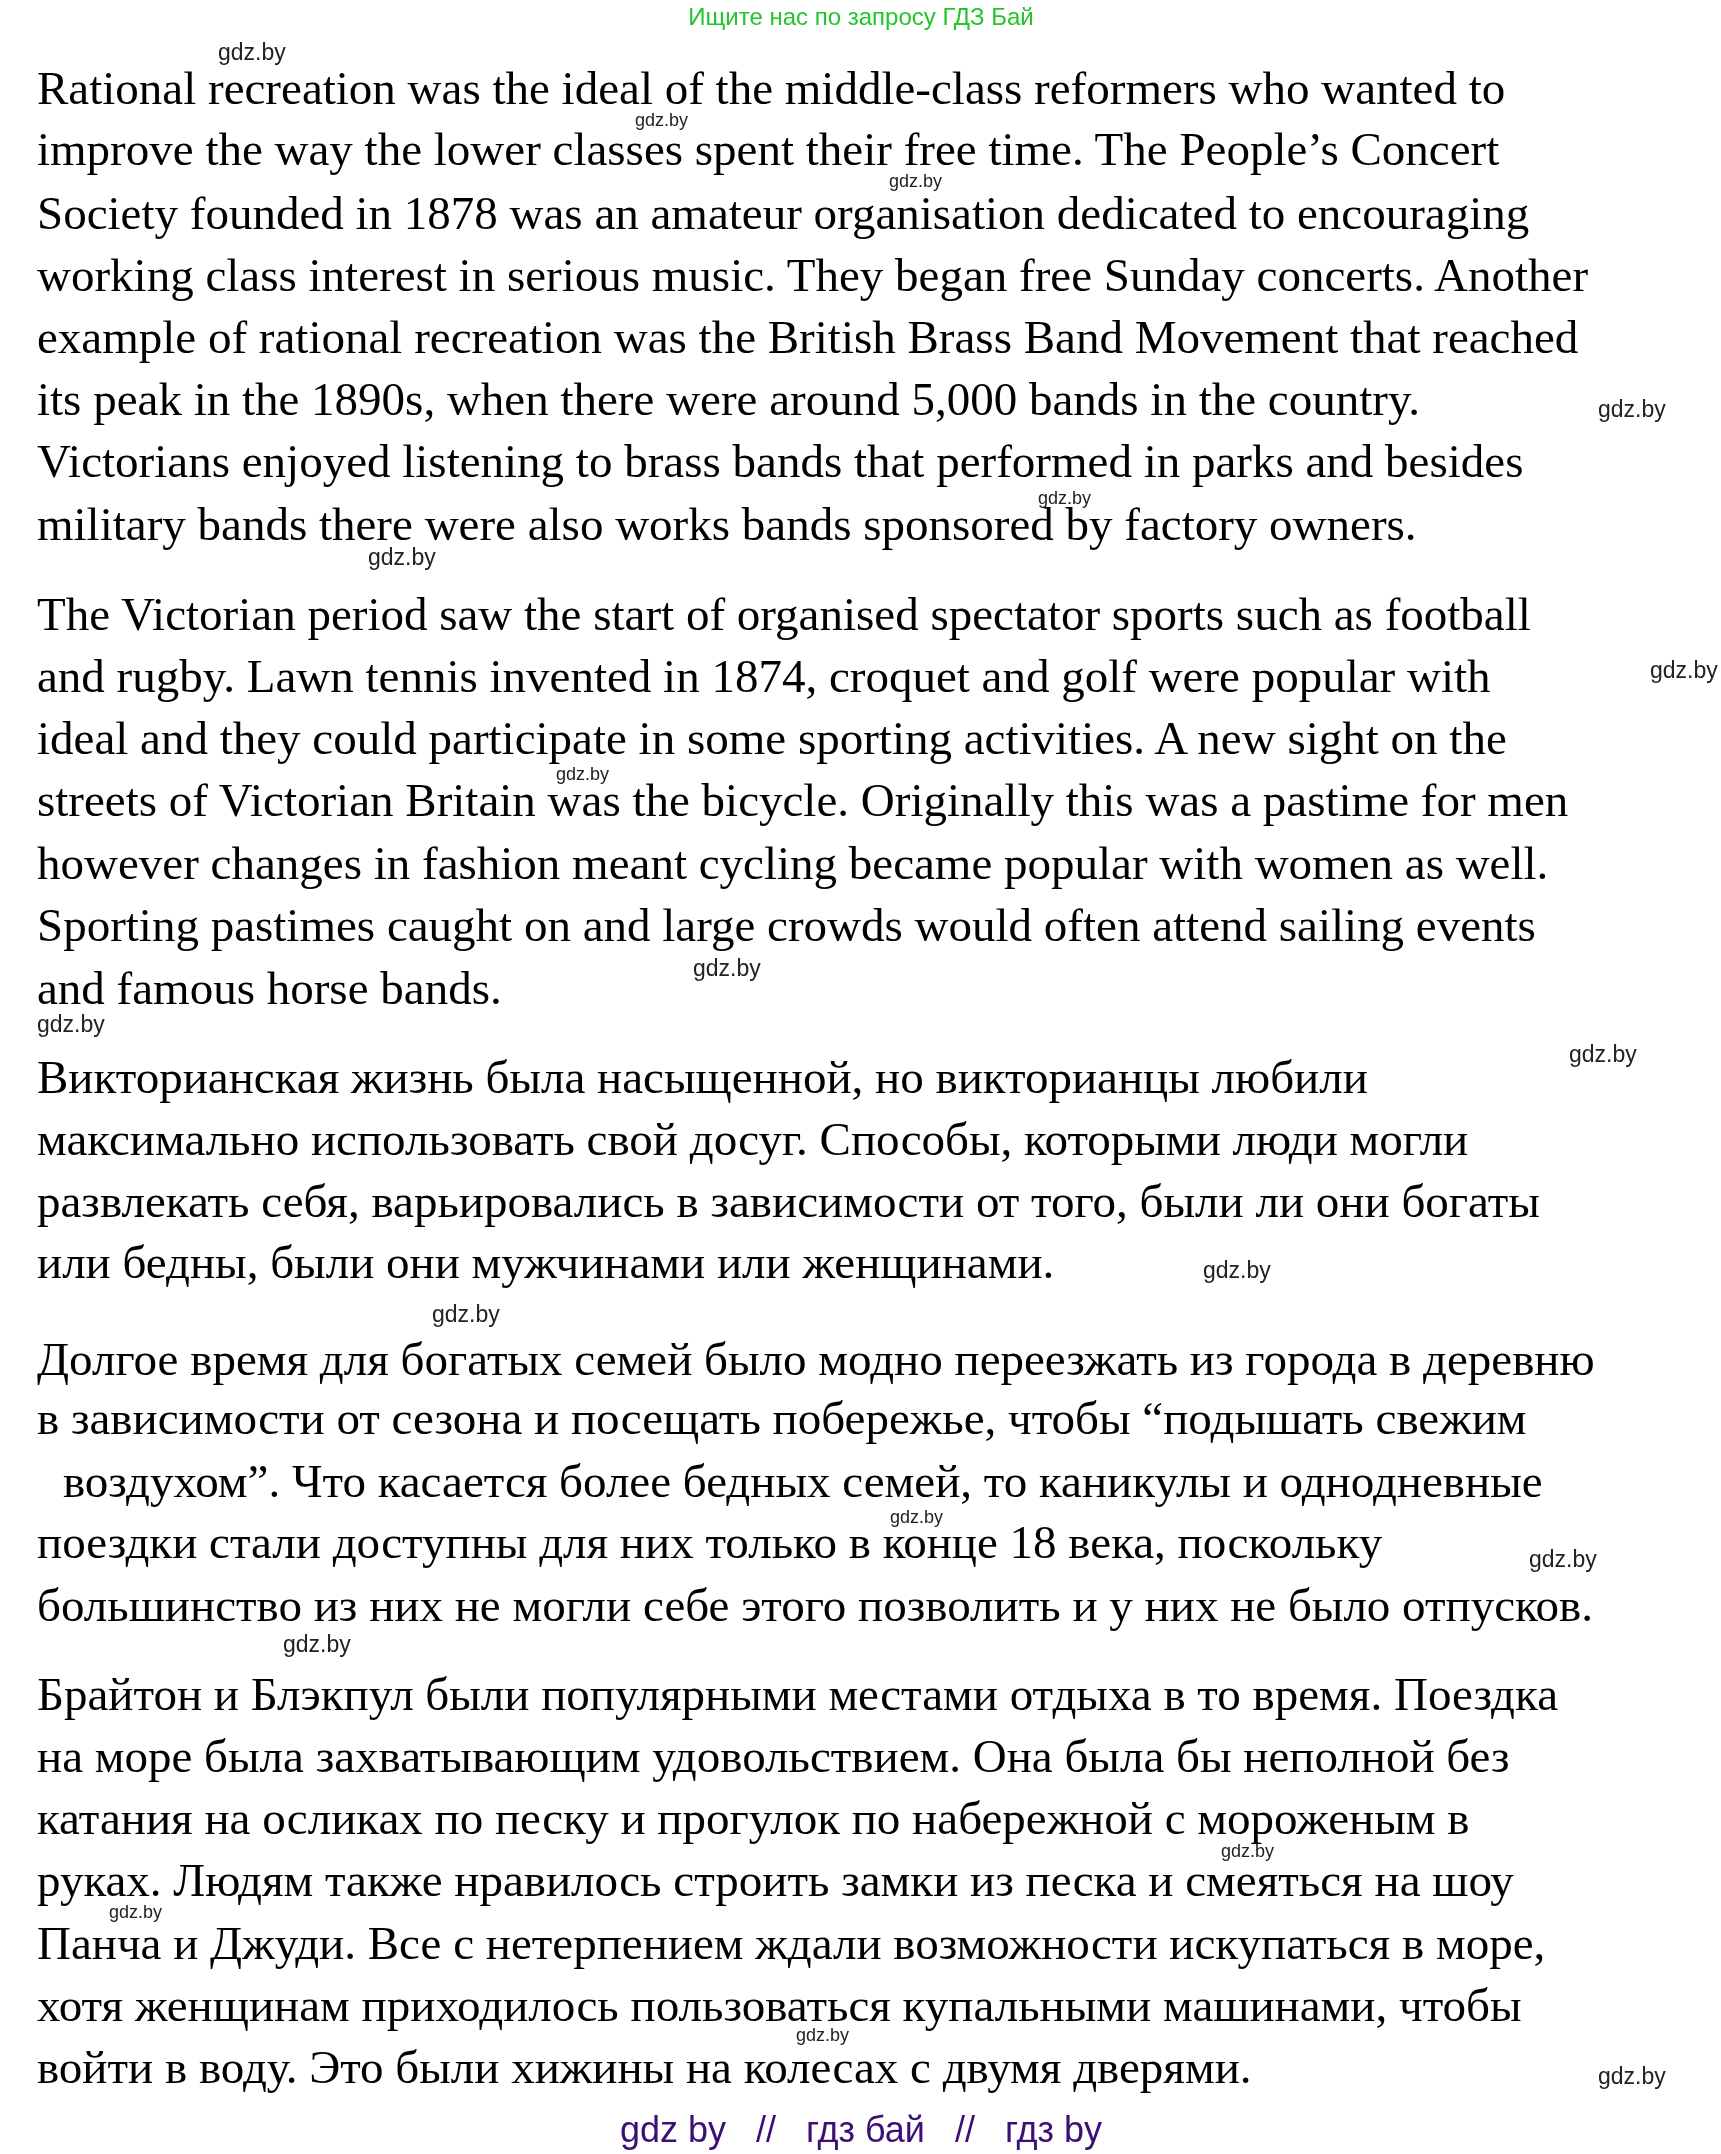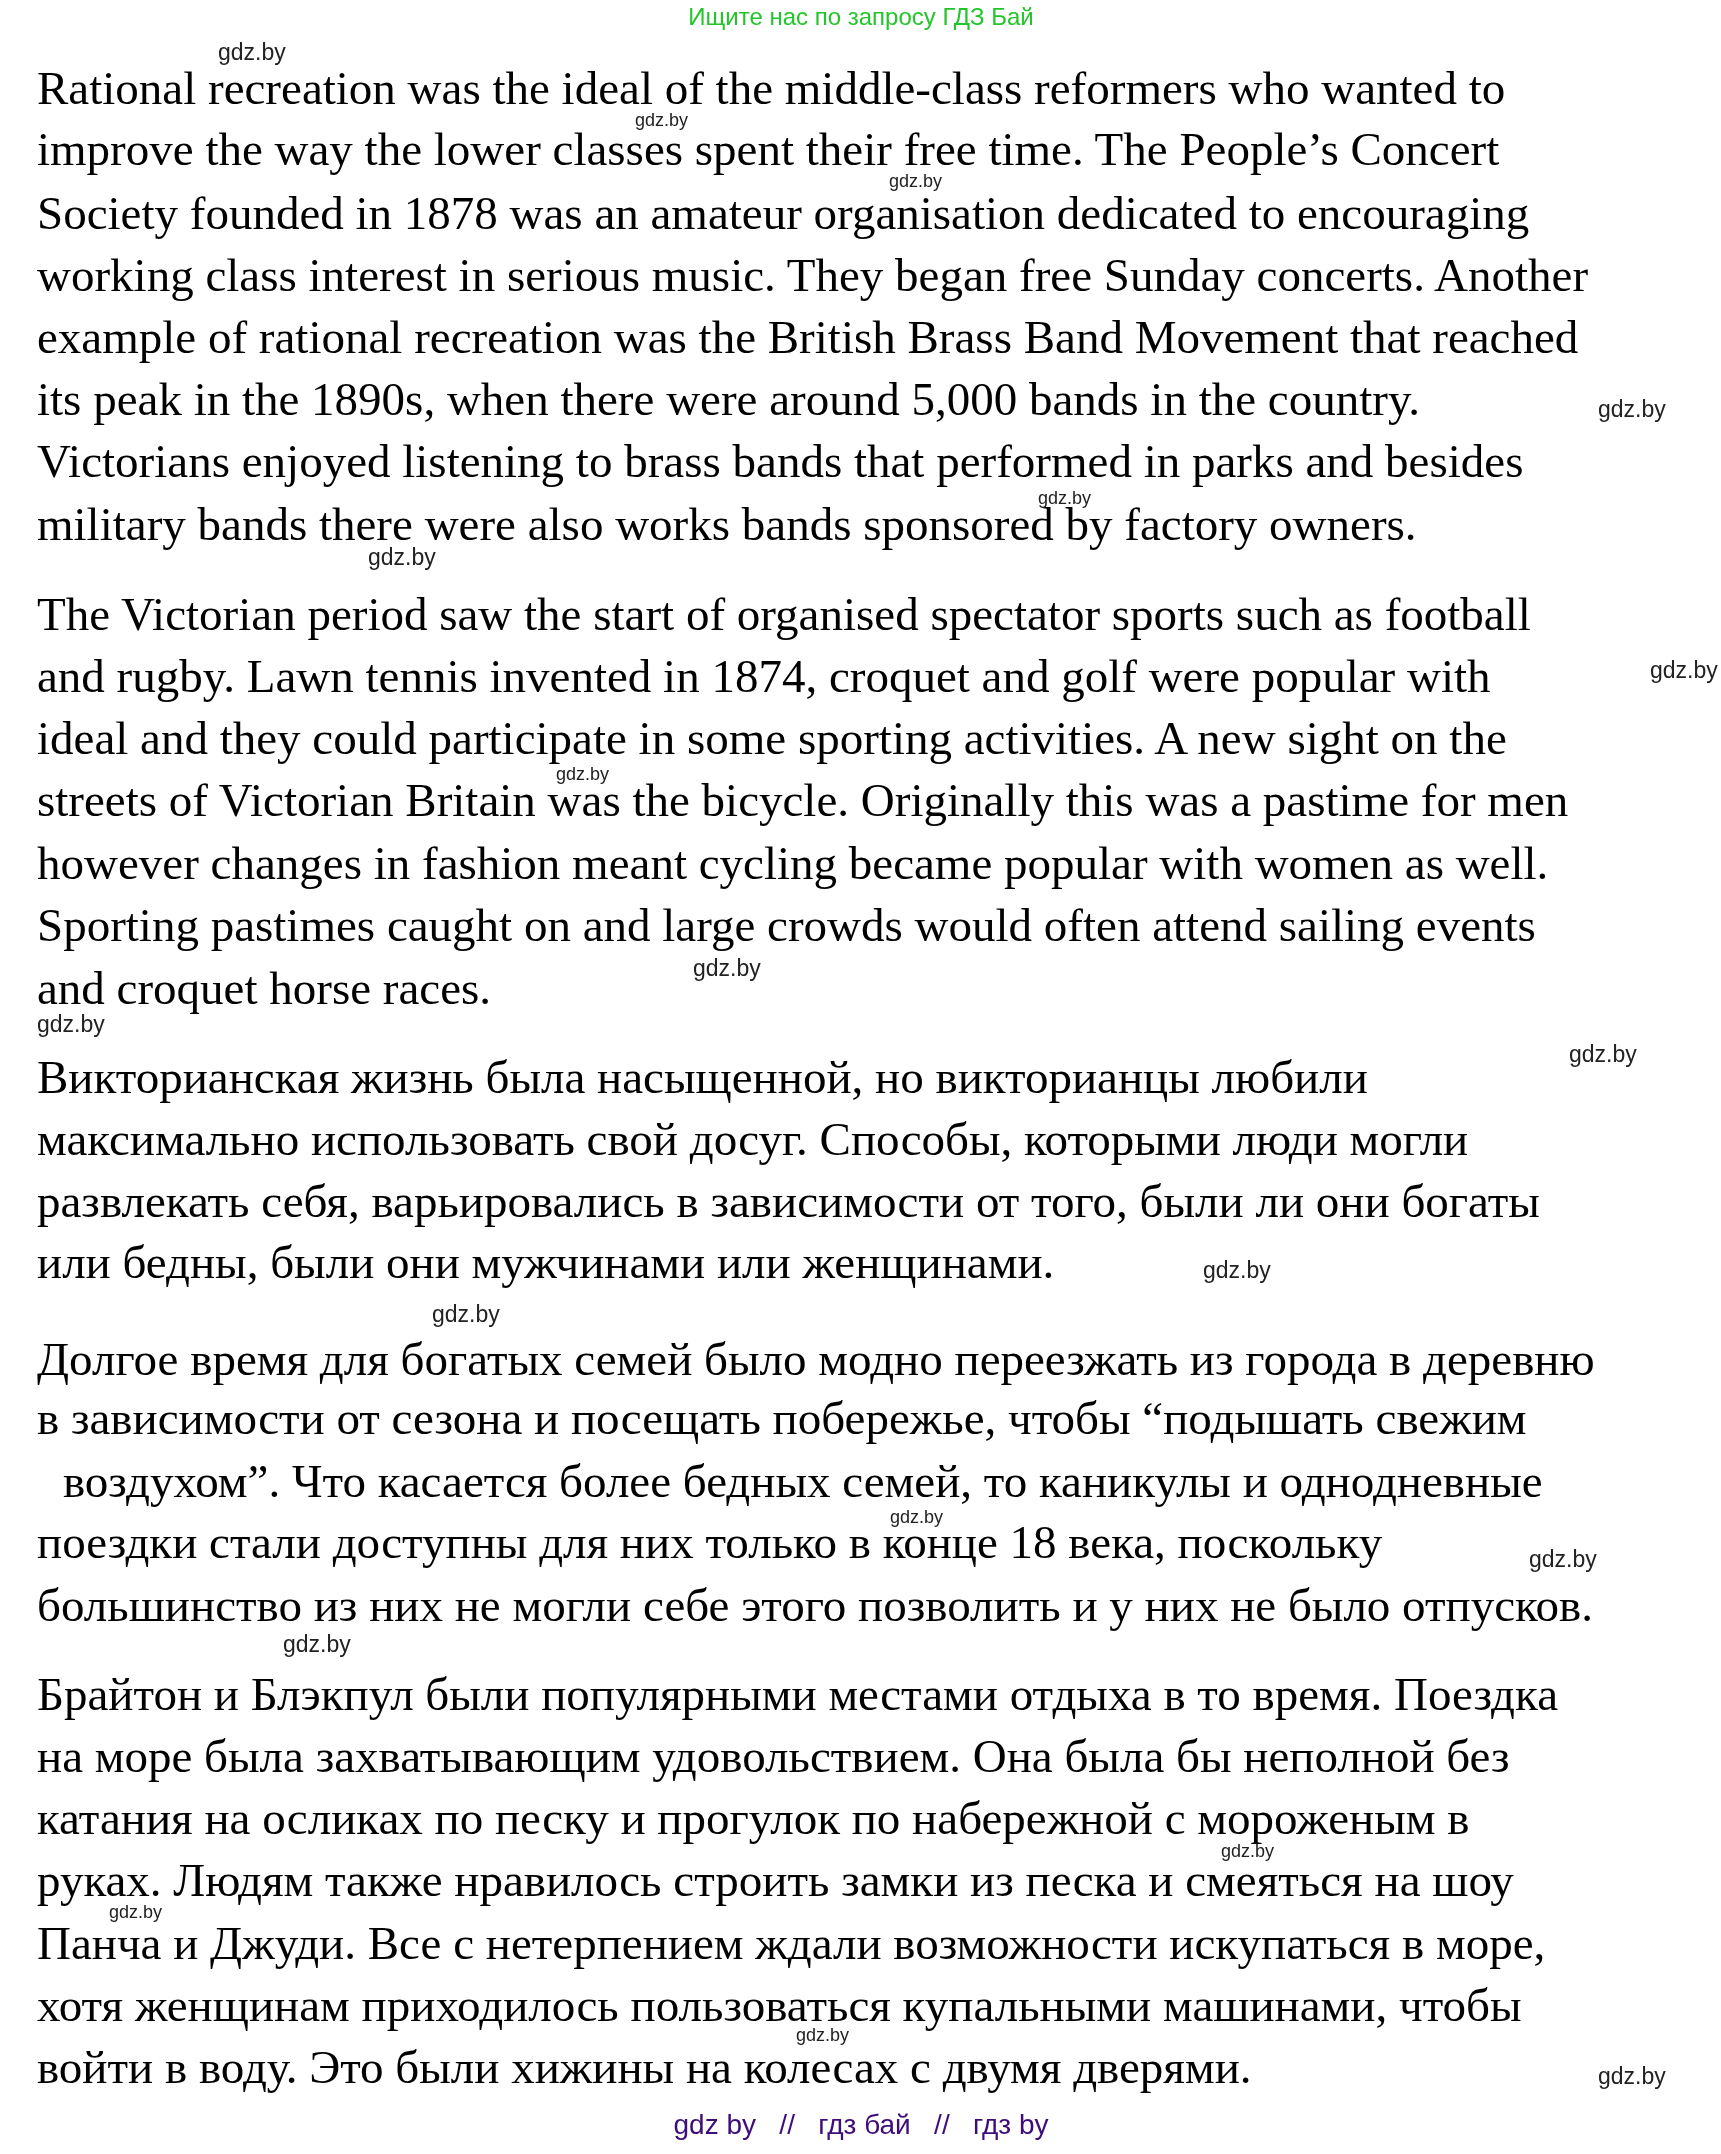--- a/index.html
+++ b/index.html
@@ -2,21 +2,21 @@
 <html style="font-size:13.7px"><head>
 <meta charset="utf-8">
 <style>
   html,body{margin:0;padding:0;background:#fff;}
   body{width:1722px;height:2155px;position:relative;overflow:hidden;}
   .top-banner{position:absolute;top:0;left:0;width:1722px;text-align:center;color:#22c52a;font-family:"Liberation Sans",sans-serif;font-size:24px;line-height:34px;}
   .line{position:absolute;left:37px;font-family:"Liberation Serif",serif;font-size:47px;line-height:55px;color:#000;white-space:nowrap;transform-origin:left center;}
   .wm{position:absolute;font-family:"Liberation Sans",sans-serif;color:#222;white-space:nowrap;}
   .wm.lg{font-size:23px;}
   .wm.sm{font-size:18px;}
-  .footer{position:absolute;top:2109px;left:0;width:1722px;text-align:center;color:#3d0d78;font-family:"Liberation Sans",sans-serif;font-size:28px;white-space:pre;}
+  .footer{position:absolute;top:2109px;left:0;width:1722px;text-align:center;color:#3d0d78;font-family:"Liberation Sans",sans-serif;font-size:36px;white-space:pre;}
 </style>
 </head>
 <body>
 
 <div class="top-banner">Ищите нас по запросу ГДЗ Бай</div>
 
 <div class="line" style="top:61px;">Rational recreation was the ideal of the middle-class reformers who wanted to</div>
 <div class="line" style="top:122px;">improve the way the lower classes spent their free time. The People’s Concert</div>
 <div class="line" style="top:186px;">Society founded in 1878 was an amateur organisation dedicated to encouraging</div>
 <div class="line" style="top:248px;">working class interest in serious music. They began free Sunday concerts. Another</div>
@@ -24,21 +24,21 @@
 <div class="line" style="top:372px;">its peak in the 1890s, when there were around 5,000 bands in the country.</div>
 <div class="line" style="top:434px;">Victorians enjoyed listening to brass bands that performed in parks and besides</div>
 <div class="line" style="top:497px;">military bands there were also works bands sponsored by factory owners.</div>
 
 <div class="line" style="top:587px;">The Victorian period saw the start of organised spectator sports such as football</div>
 <div class="line" style="top:649px;">and rugby. Lawn tennis invented in 1874, croquet and golf were popular with</div>
 <div class="line" style="top:711px;">ideal and they could participate in some sporting activities. A new sight on the</div>
 <div class="line" style="top:773px;">streets of Victorian Britain was the bicycle. Originally this was a pastime for men</div>
 <div class="line" style="top:836px;">however changes in fashion meant cycling became popular with women as well.</div>
 <div class="line" style="top:898px;">Sporting pastimes caught on and large crowds would often attend sailing events</div>
-<div class="line" style="top:961px;">and croquet horse races.</div>
+<div class="line" style="top:961px;">and famous horse bands.</div>
 
 <div class="line" style="top:1050px;">Викторианская жизнь была насыщенной, но викторианцы любили</div>
 <div class="line" style="top:1112px;">максимально использовать свой досуг. Способы, которыми люди могли</div>
 <div class="line" style="top:1174px;">развлекать себя, варьировались в зависимости от того, были ли они богаты</div>
 <div class="line" style="top:1235px;">или бедны, были они мужчинами или женщинами.</div>
 
 <div class="line" style="top:1332px;">Долгое время для богатых семей было модно переезжать из города в деревню</div>
 <div class="line" style="top:1391px;">в зависимости от сезона и посещать побережье, чтобы “подышать свежим</div>
 <div class="line" style="top:1454px;margin-left:26px;">воздухом”. Что касается более бедных семей, то каникулы и однодневные</div>
 <div class="line" style="top:1515px;">поездки стали доступны для них только в конце 18 века, поскольку</div>

